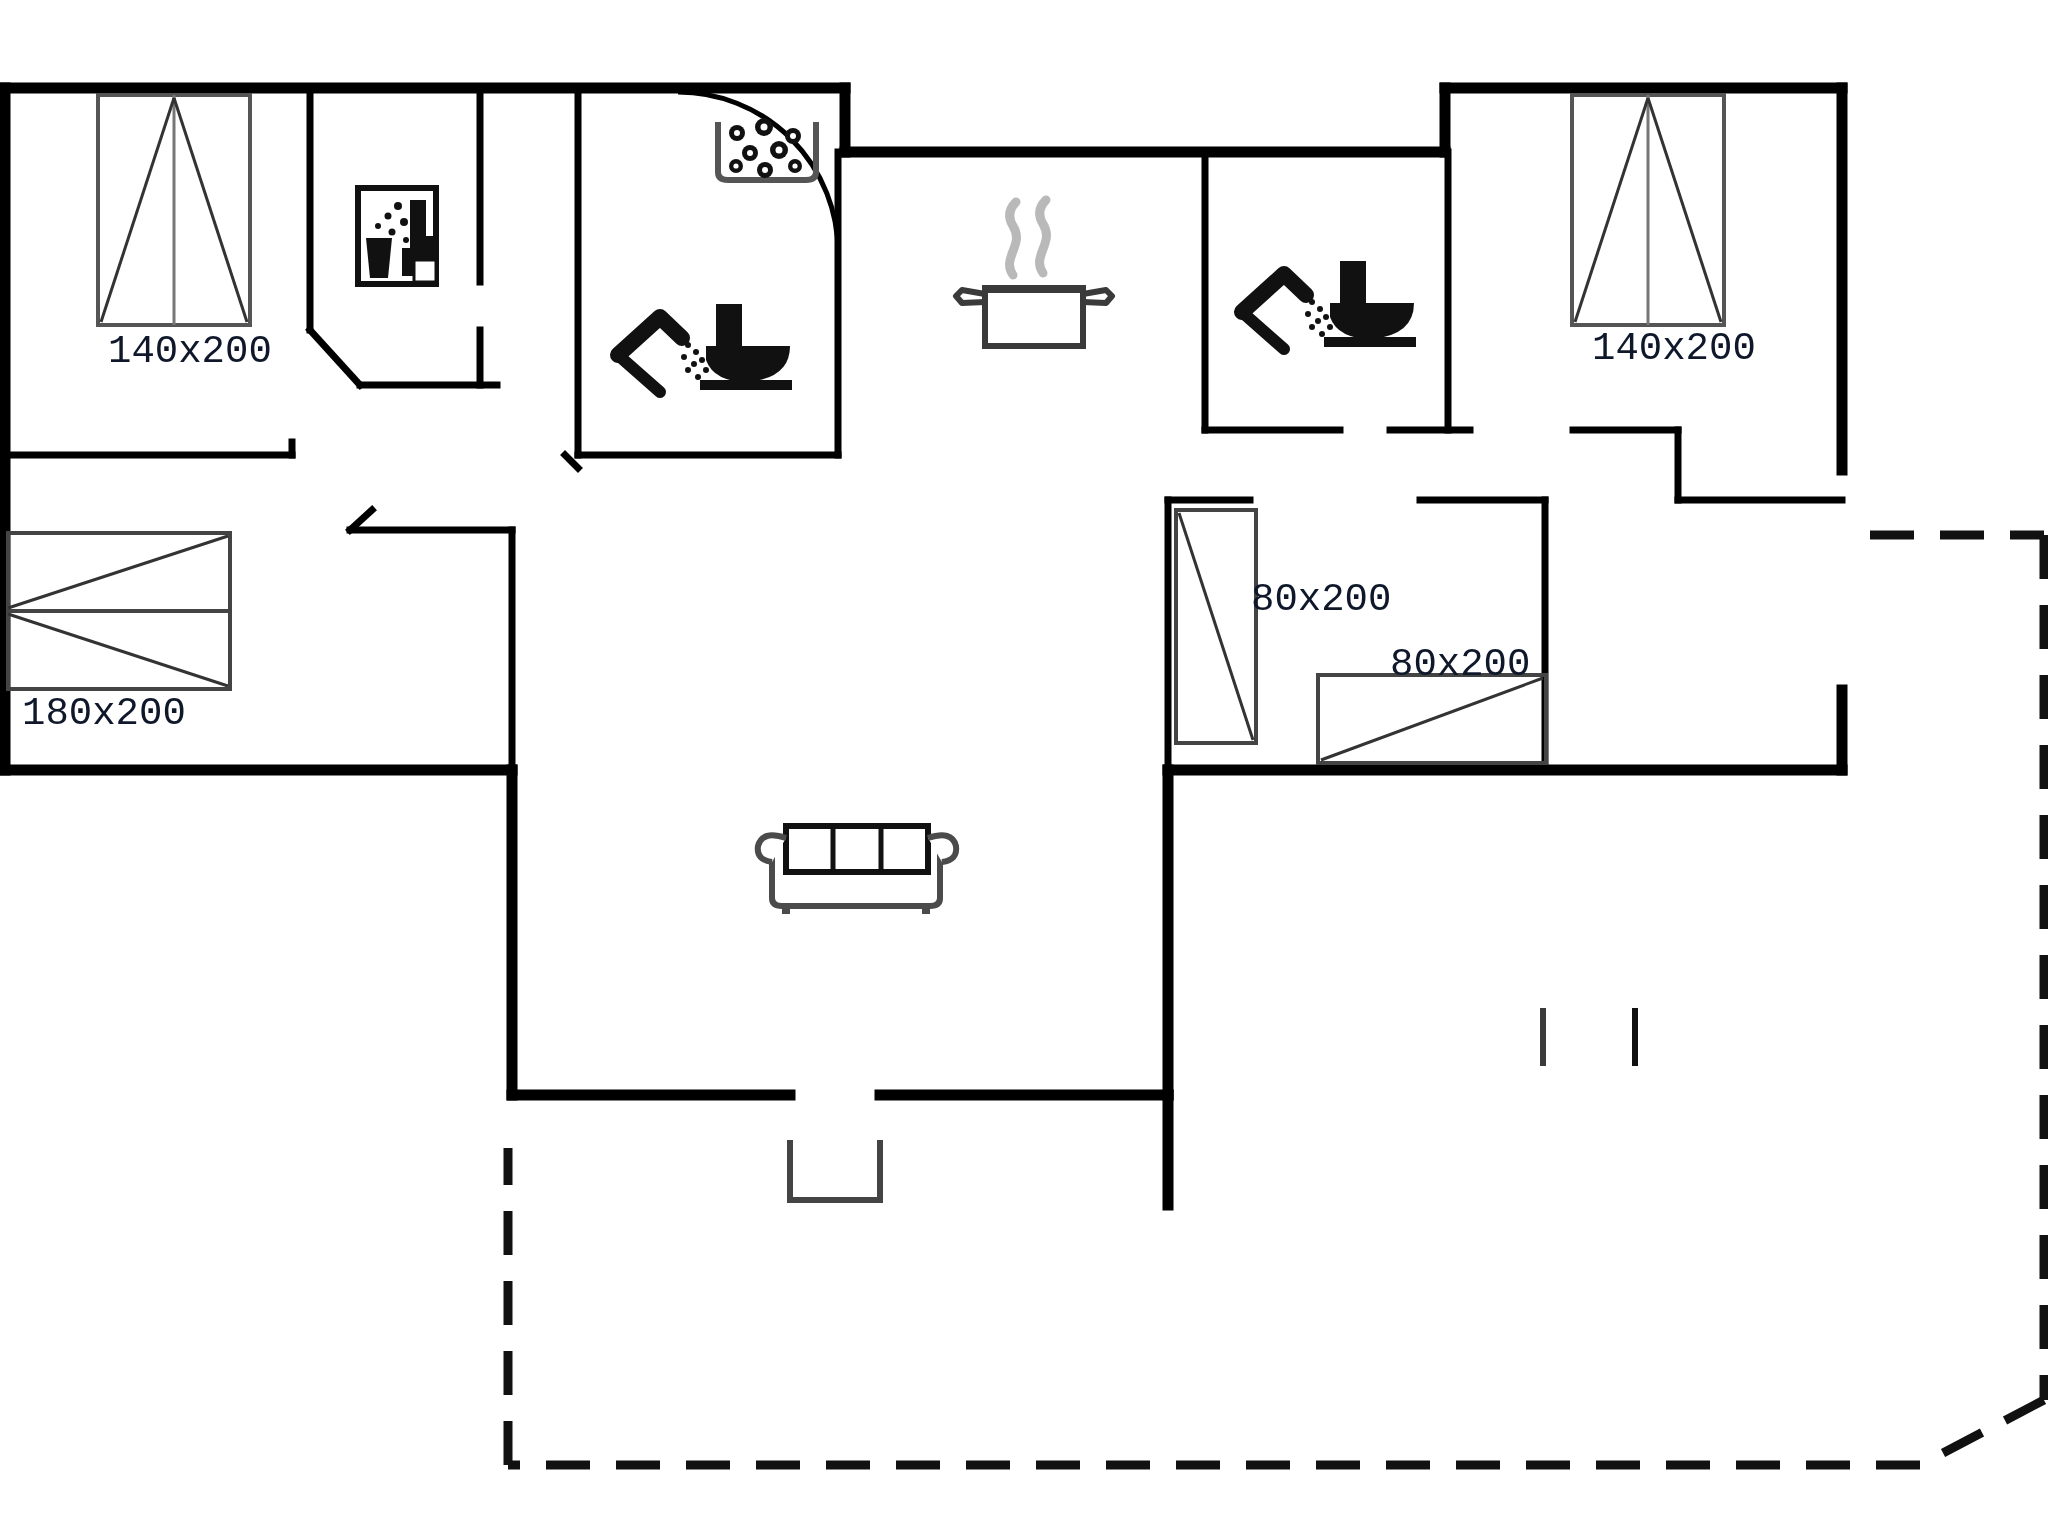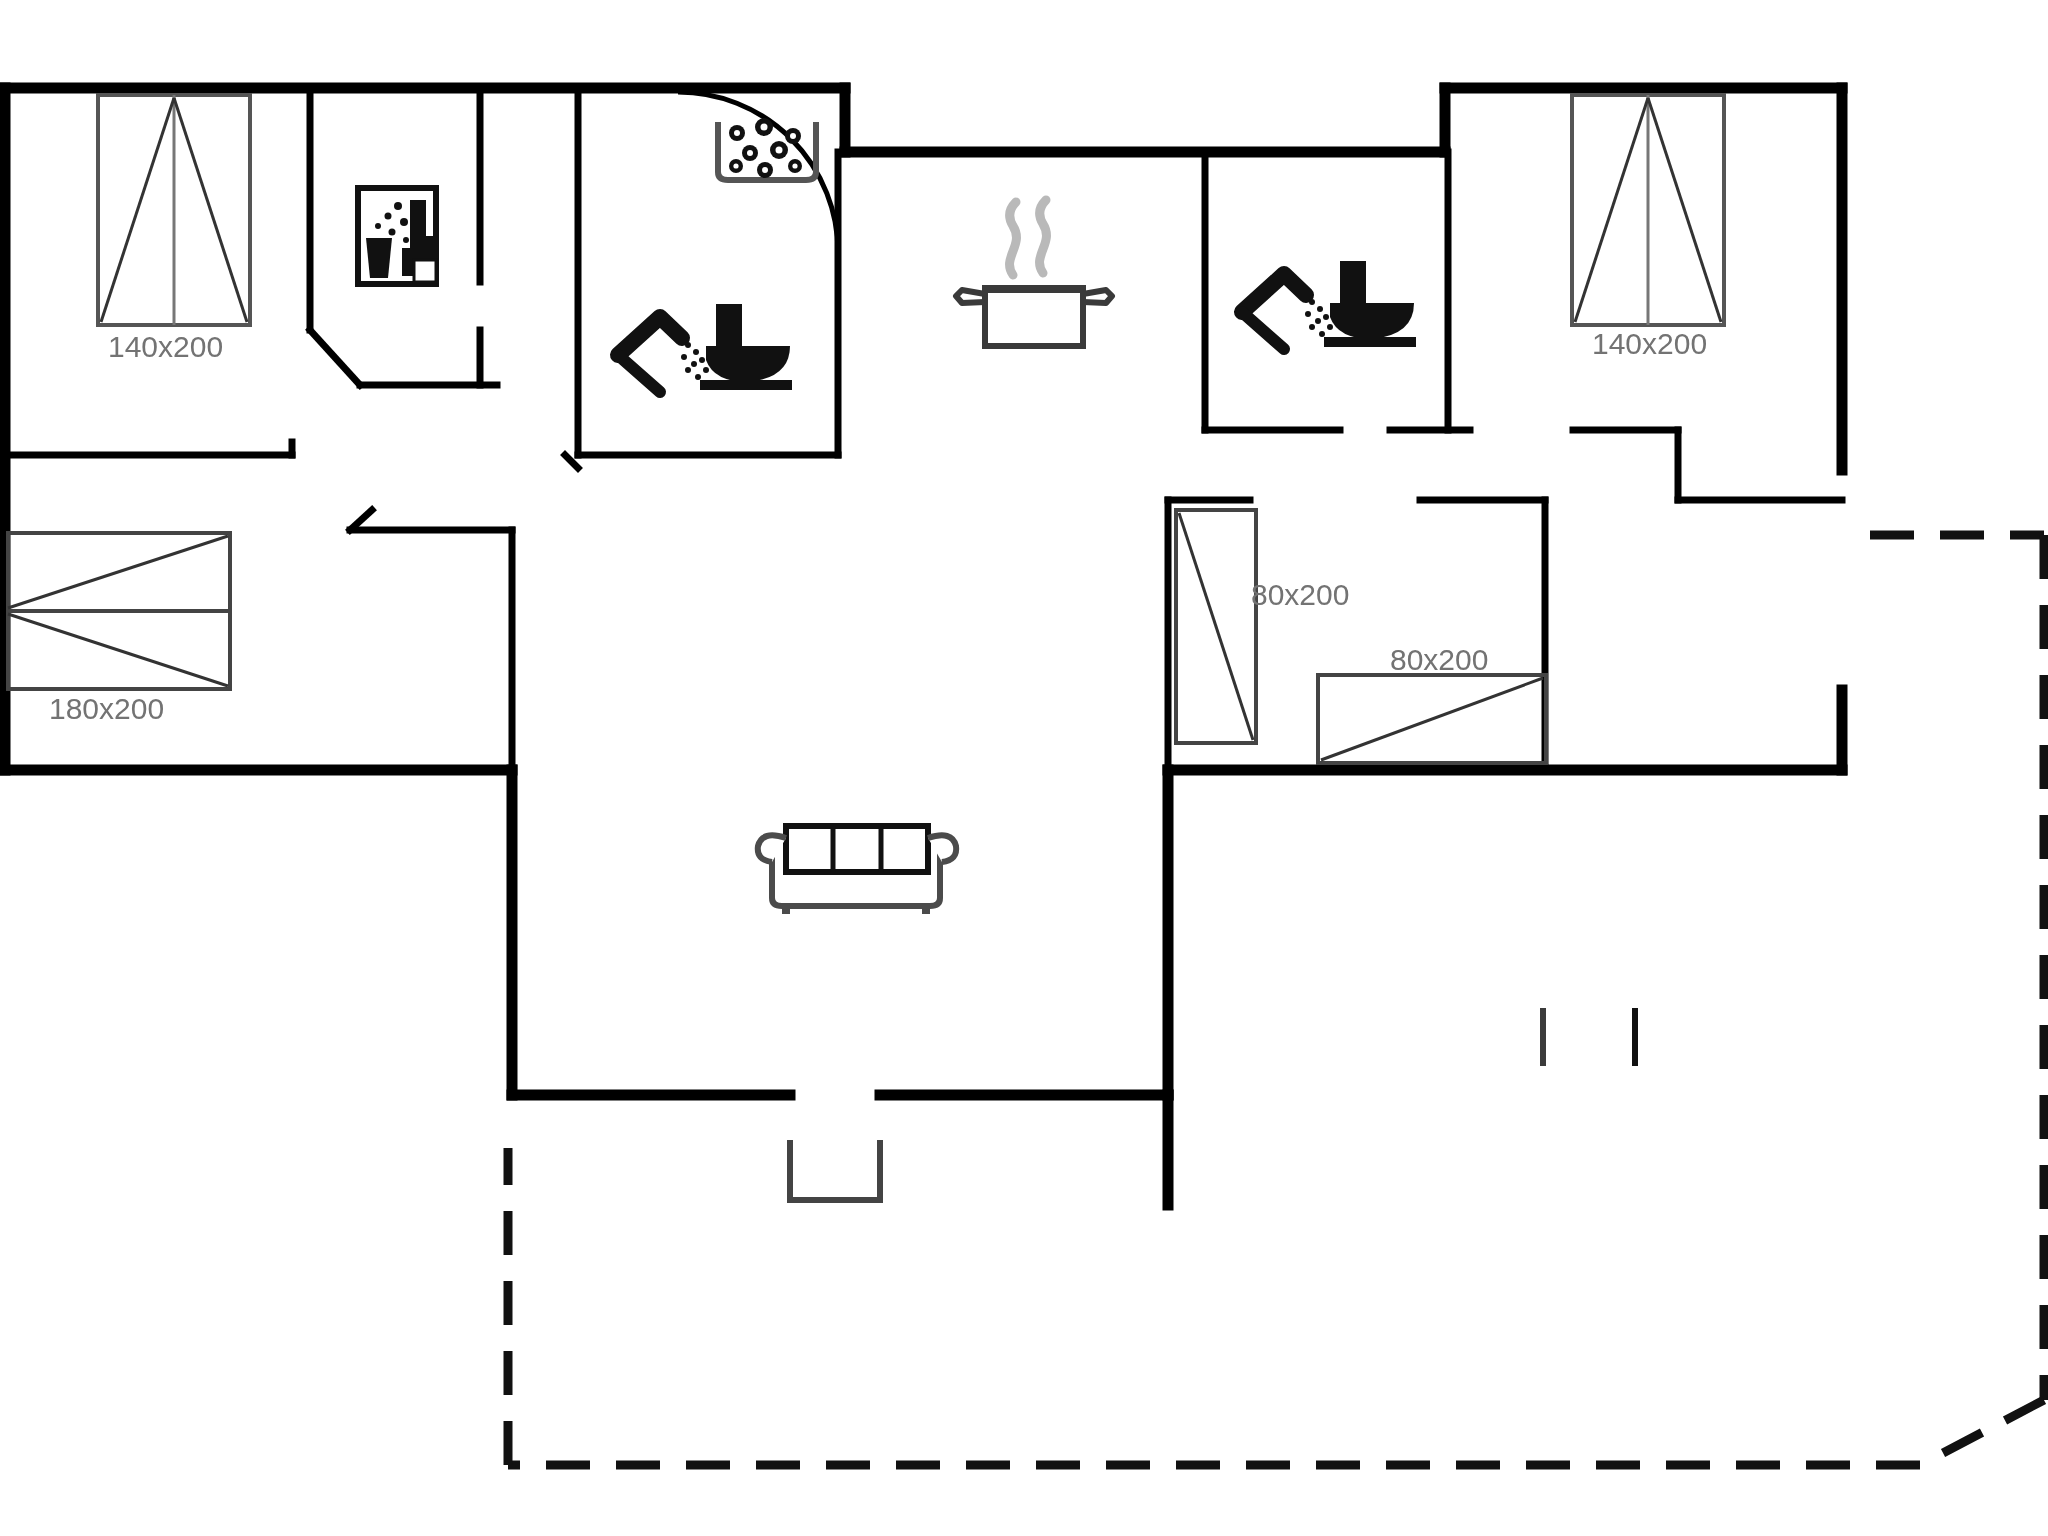--- a/index.html
+++ b/index.html
@@ -1,23 +1,23 @@
 <!DOCTYPE html>
 <html><head>
 <meta charset="utf-8">
 <style>
   html,body{margin:0;padding:0;background:#ffffff;}
   body{font-family:"Liberation Sans", sans-serif;}
   #stage{position:relative;width:2048px;height:1536px;background:#ffffff;overflow:hidden;}
   #plan{position:absolute;left:0;top:0;width:2048px;height:1536px;}
   .lbl{
     position:absolute;
-    font-family:Liberation Sans, sans-serif;
-    font-size:30px;
-    color:#737373;
+    font-family:Liberation Mono, monospace;
+    font-size:39px;
+    color:#0f172a;
     white-space:nowrap;
     letter-spacing:0px;
   }
 </style>
 </head>
 <body>
 
 <div id="stage">
 
   <svg id="plan" viewBox="0 0 2048 1536" xmlns="http://www.w3.org/2000/svg">
@@ -256,21 +256,21 @@
       <path d="M 2044 535 L 2044 1400"></path>
       <path d="M 2044 1400 L 1920 1465"></path>
       <path d="M 1920 1465 L 508 1465"></path>
       <path d="M 508 1465 L 508 1148"></path>
     </g>
 
   </svg>
 
   <div class="lbl" style="left:108px; top:330px;">140x200</div>
 
-  <div class="lbl" style="left:49px; top:692px;">180x200</div>
+  <div class="lbl" style="left:22px; top:692px;">180x200</div>
 
   <div class="lbl" style="left:1592px; top:327px;">140x200</div>
 
   <div class="lbl" style="left:1251px; top:578px;">80x200</div>
 
   <div class="lbl" style="left:1390px; top:643px;">80x200</div>
 
 </div>
 
 </body></html>

